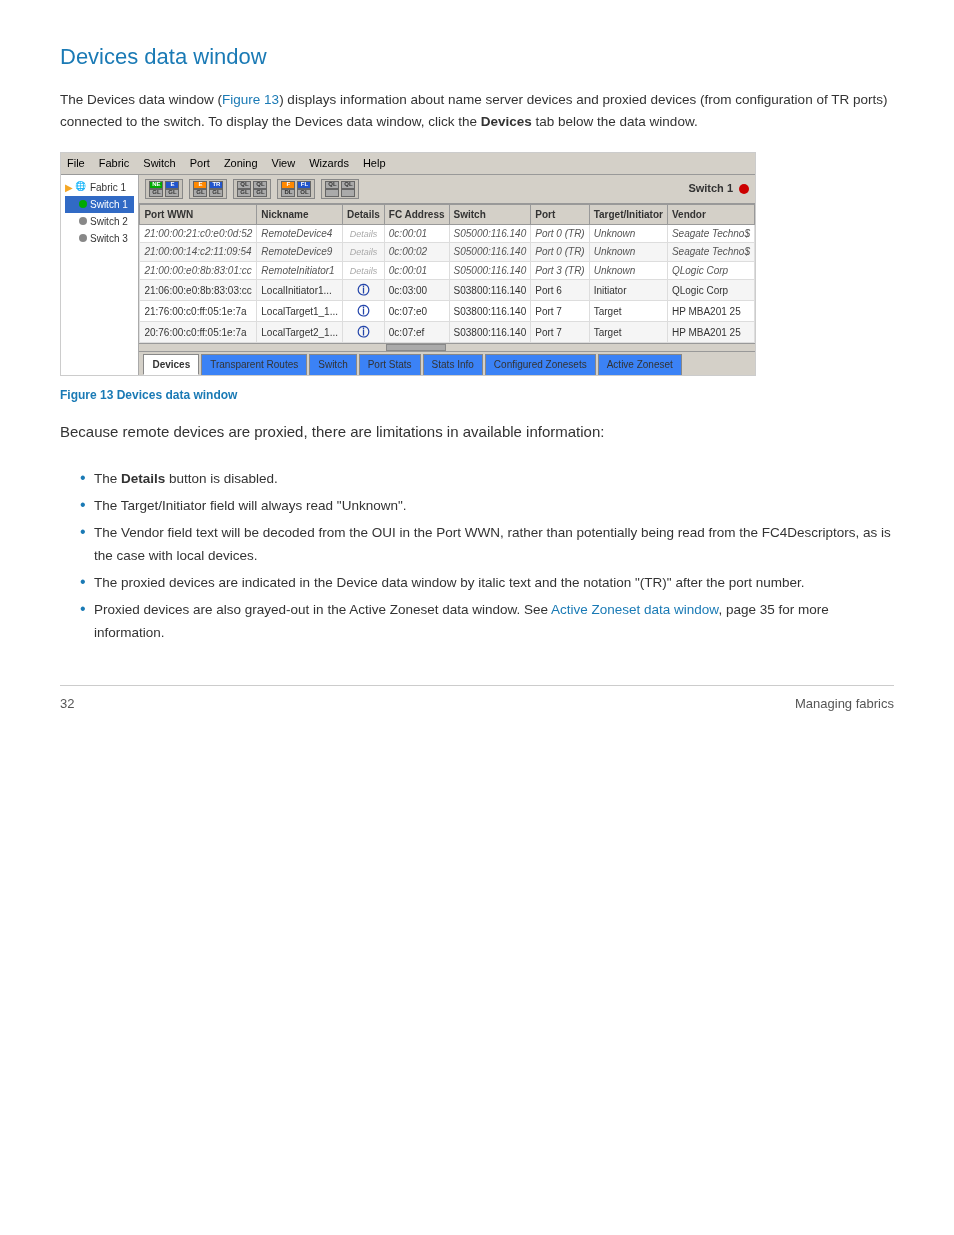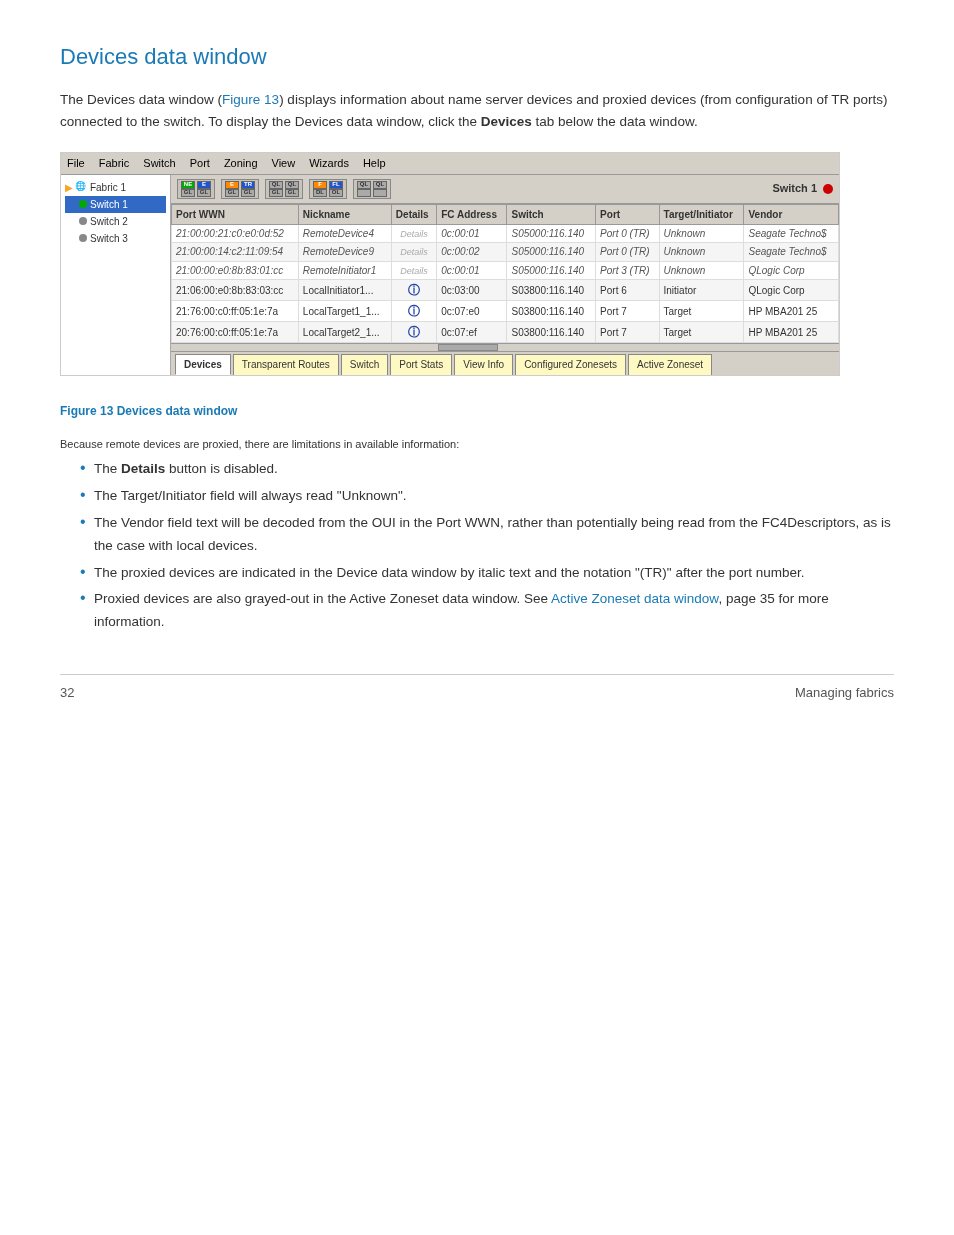--- a/index.html
+++ b/index.html
@@ -31,22 +31,22 @@
     }
 
     .intro-text strong {
       font-weight: bold;
     }
 
     
     .screenshot-container {
       border: 1px solid #cccccc;
       background: #f0f0f0;
-      margin-bottom: 26px;
-      width: 780px;
+      margin-bottom: 10px;
+      width: 696px;
       font-size: 11px;
     }
 
     
     .menu-bar {
       background: #d4d0c8;
       border-bottom: 1px solid #999;
       padding: 2px 6px;
       display: flex;
       gap: 14px;
@@ -178,21 +178,21 @@
     
     .tab-bar {
       background: #d4d0c8;
       border-top: 1px solid #999;
       display: flex;
       gap: 0;
       padding: 2px 4px 0;
     }
 
     .tab {
-      background: #fef9c3;
+      background: #3b82f6;
       border: 1px solid #888;
       border-bottom: none;
       padding: 2px 8px;
       font-size: 10px;
       cursor: pointer;
       margin-right: 2px;
     }
 
     .tab.active {
       background: #ffffff;
@@ -203,22 +203,22 @@
     
     .figure-caption {
       font-size: 12px;
       color: #1a7ab5;
       margin-bottom: 16px;
       font-weight: bold;
     }
 
     
     .body-text {
-      font-size: 11px;
-      margin-bottom: 4px;
+      font-size: 15px;
+      margin-bottom: 24px;
       line-height: 1.6;
     }
 
     
     .bullet-list {
       list-style: none;
       padding-left: 20px;
       margin-bottom: 12px;
     }
 
@@ -498,21 +498,21 @@
 
       <div class="h-scroll">
         <div class="h-scroll-thumb"></div>
       </div>
 
       <div class="tab-bar">
         <div class="tab active">Devices</div>
         <div class="tab">Transparent Routes</div>
         <div class="tab">Switch</div>
         <div class="tab">Port Stats</div>
-        <div class="tab">View Info</div>
+        <div class="tab">Stats Info</div>
         <div class="tab">Configured Zonesets</div>
         <div class="tab">Active Zoneset</div>
       </div>
     </div>
   </div>
 </div>
 
 <p class="figure-caption">Figure 13  Devices data window</p>
 
 <p class="body-text">Because remote devices are proxied,  there are limitations in available information:</p>

